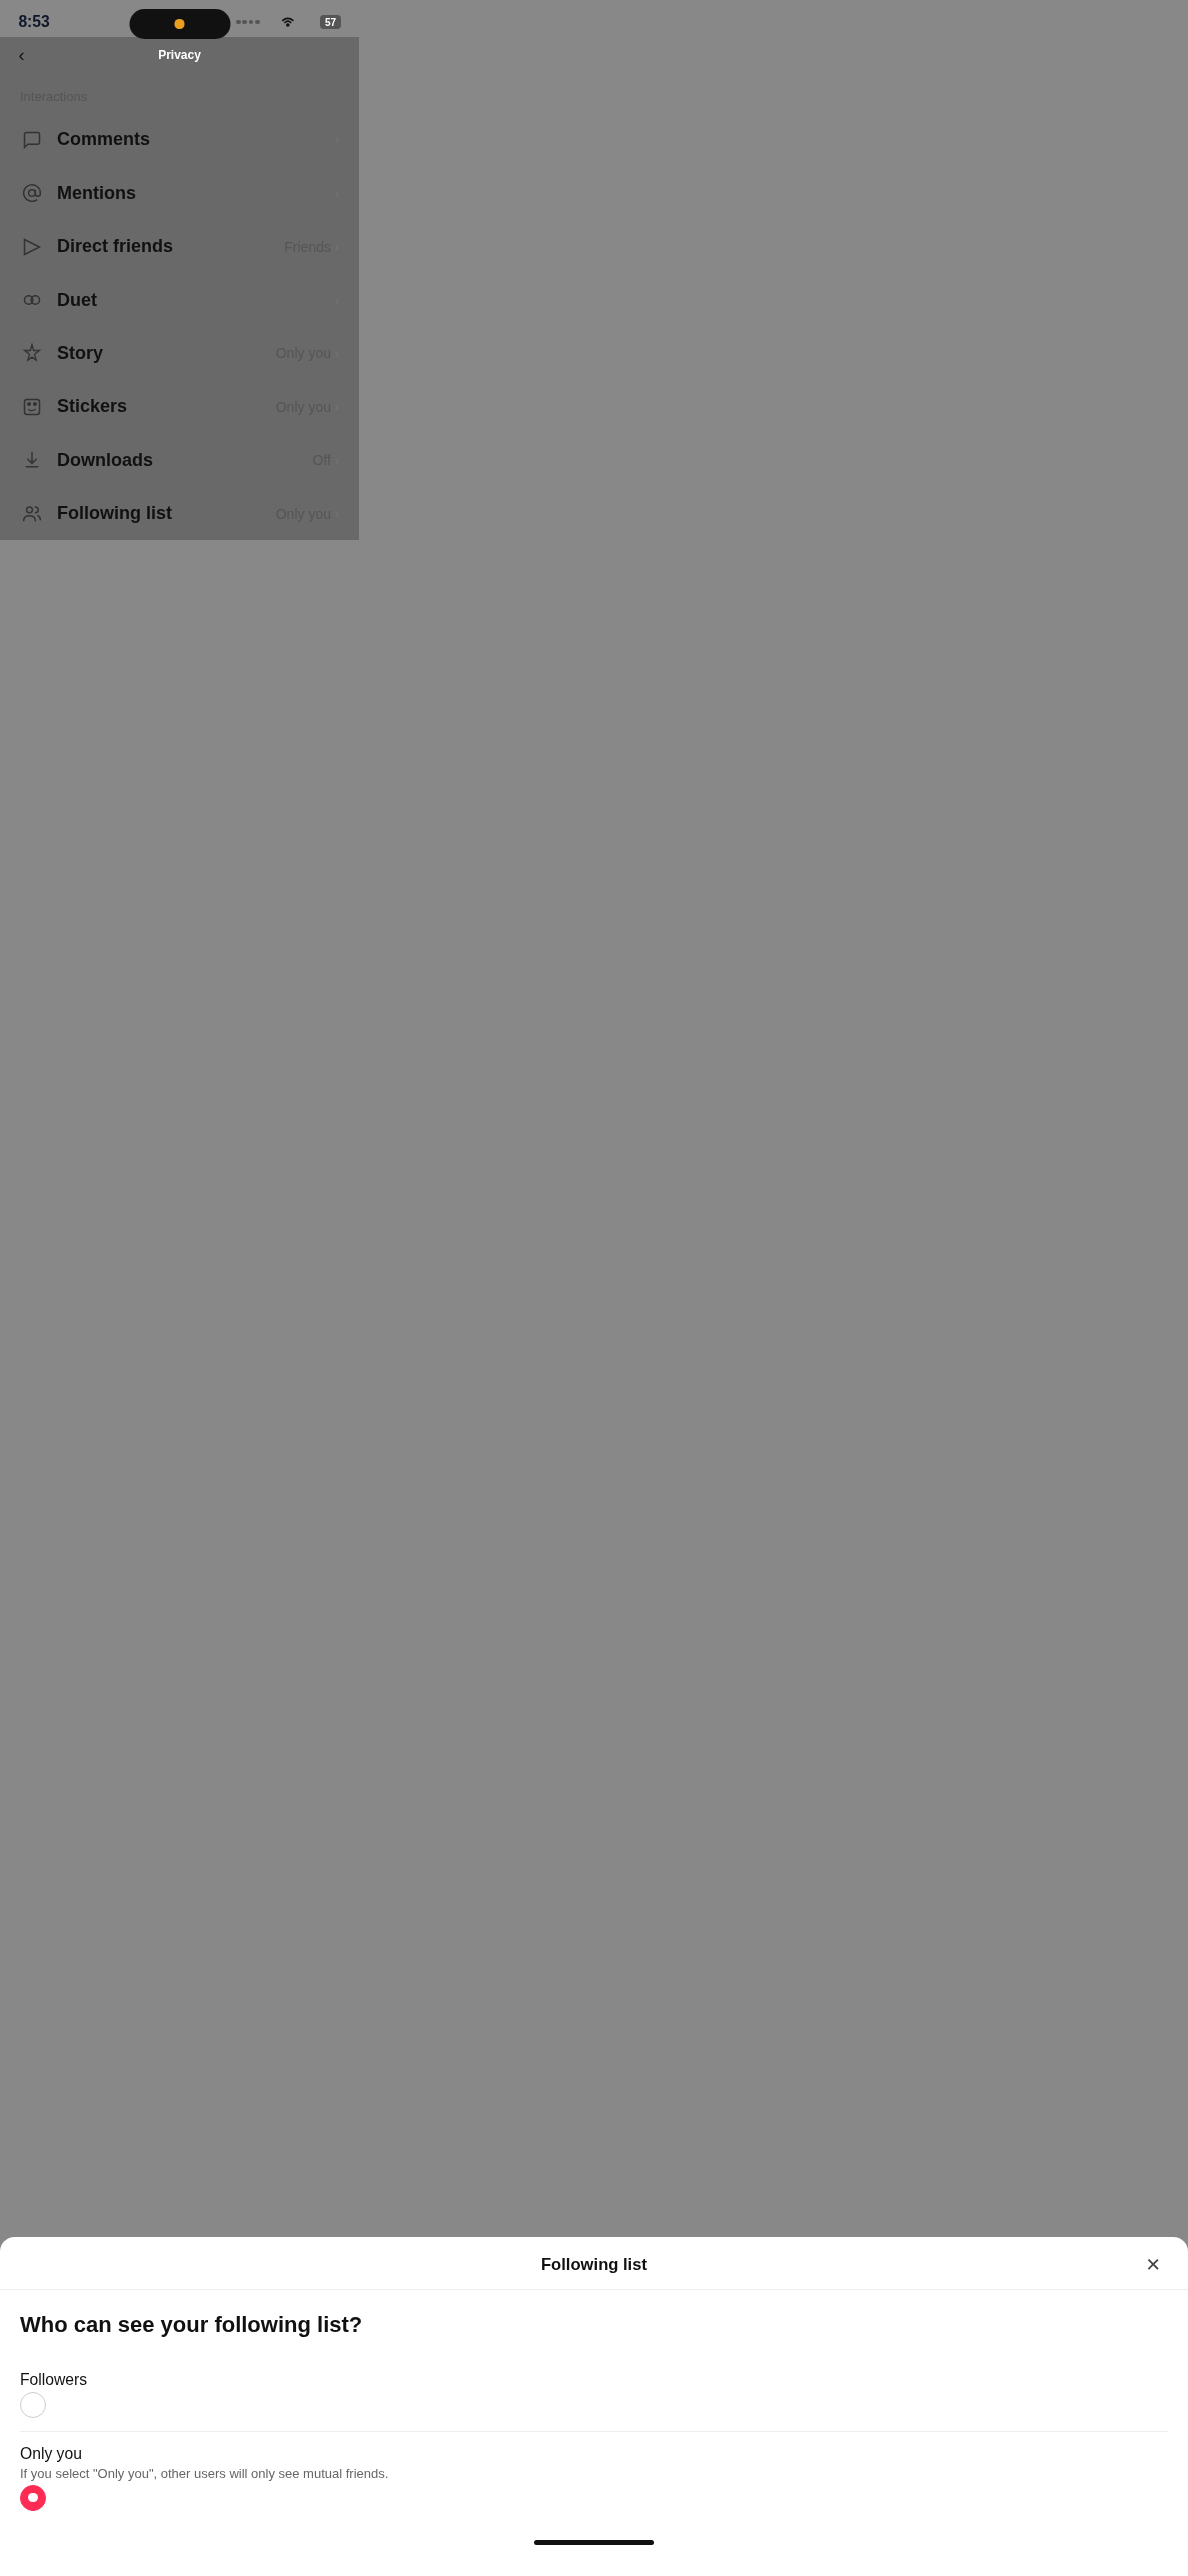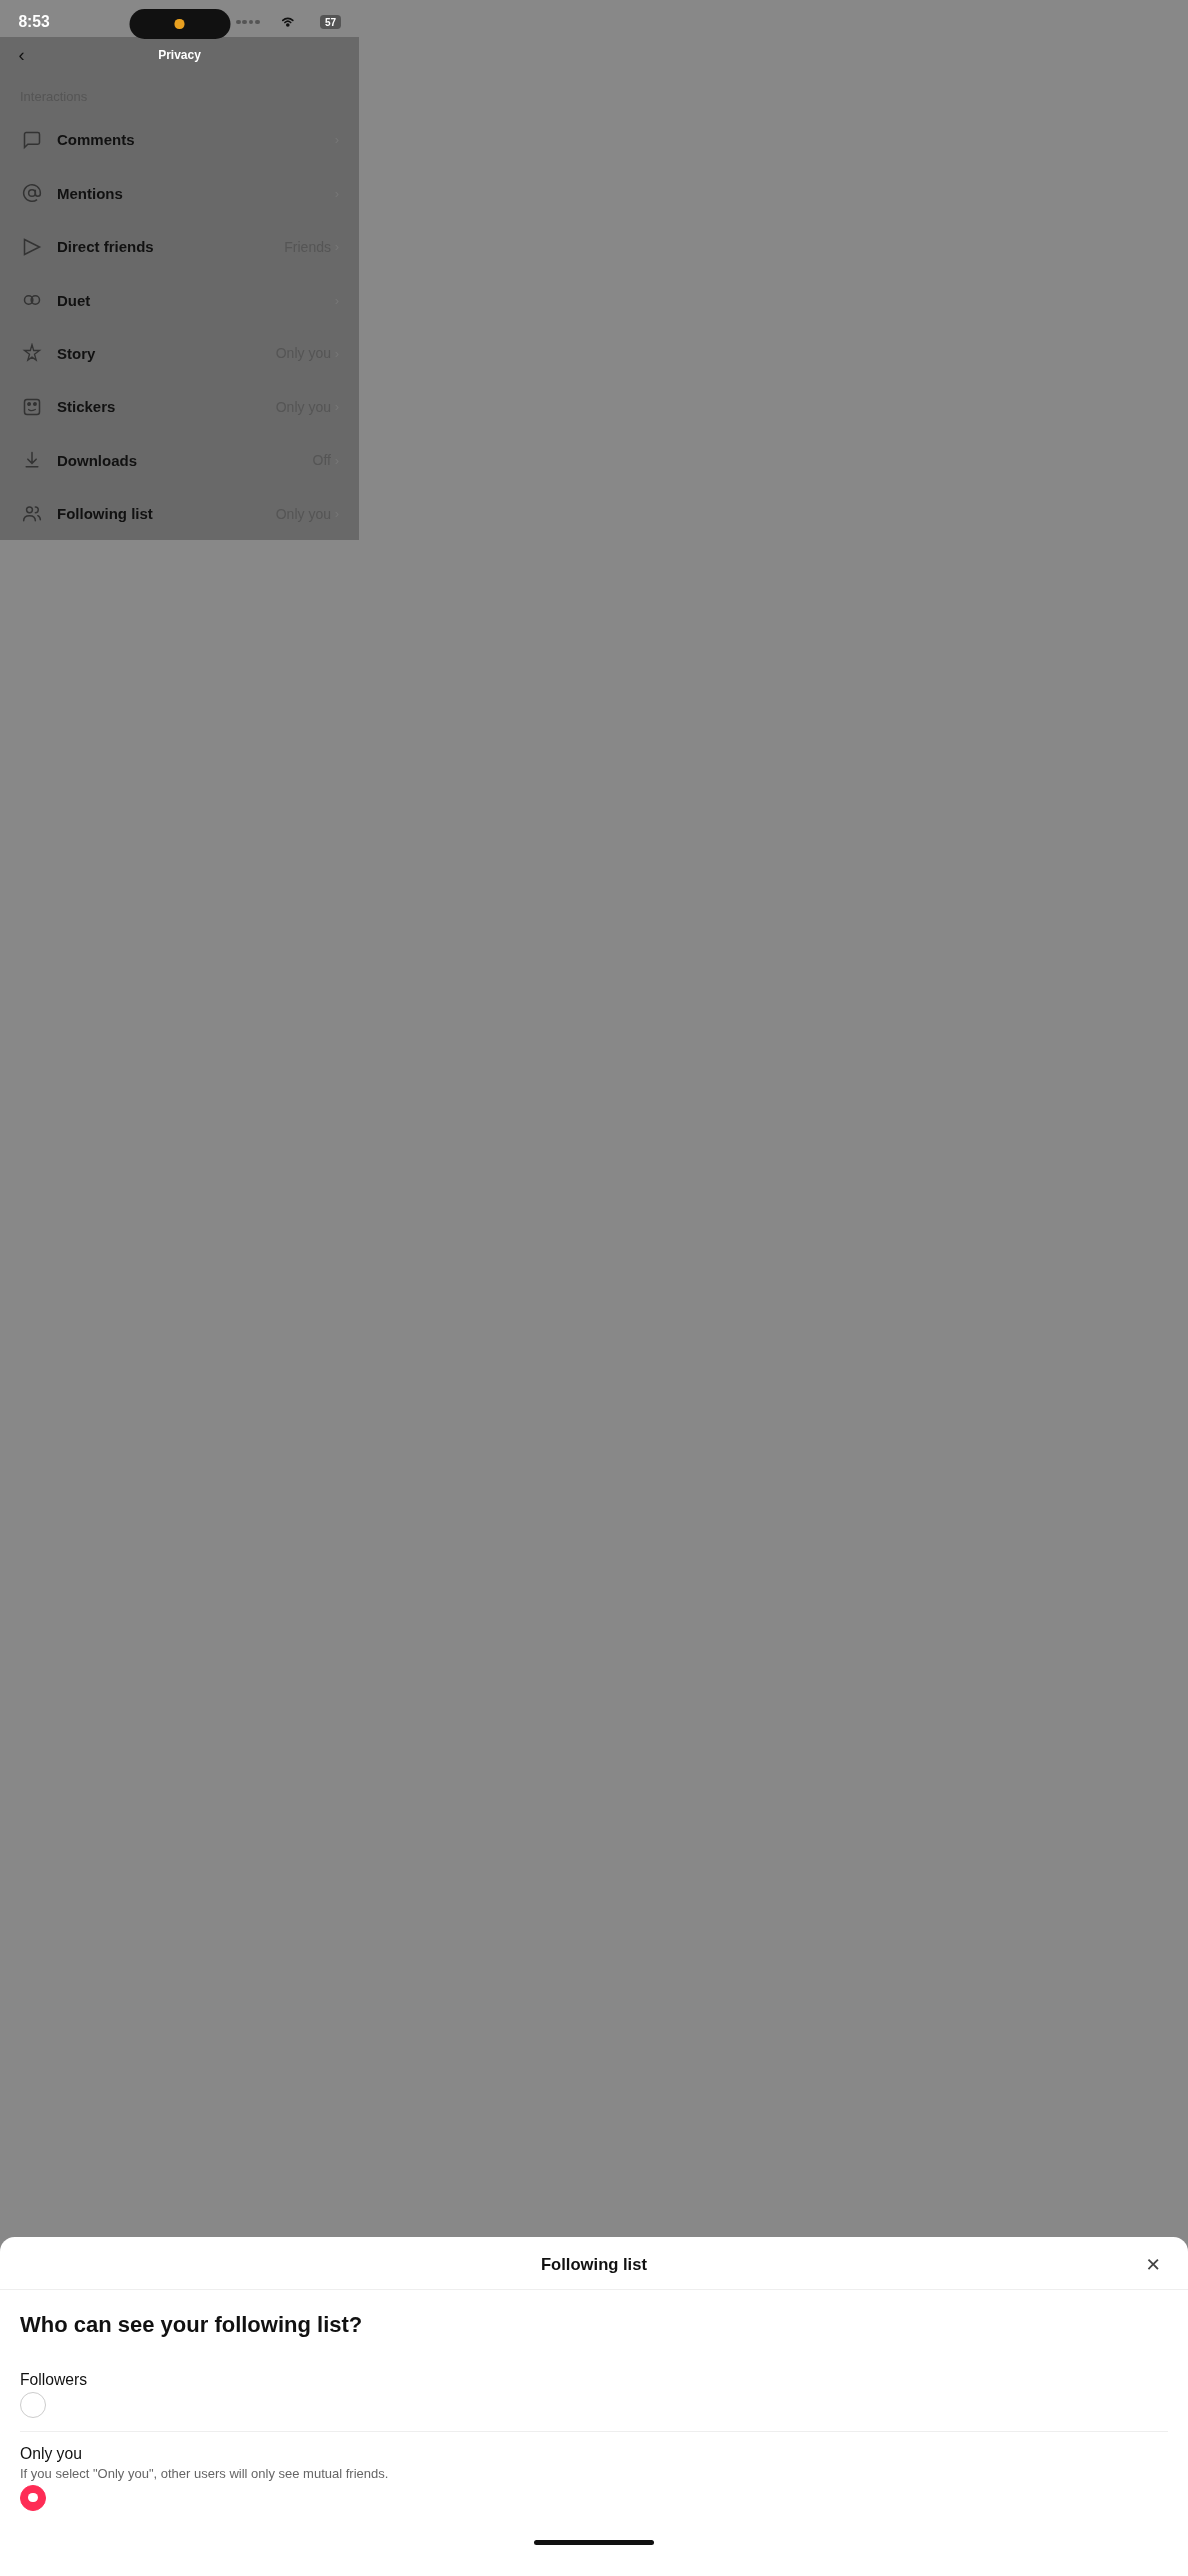--- a/index.html
+++ b/index.html
@@ -20,21 +20,21 @@
       justify-content: space-between;
       align-items: center;
       padding: 13px 18.4px 5.5px;
       position: relative;
       z-index: 1;
     }
 
     .status-time {
       font-size: 15.7px;
       font-weight: 600;
-      color: #ffffff;
+      color: #0f172a;
     }
 
     .status-center {
       position: absolute;
       left: 50%;
       transform: translateX(-50%);
       top: 9.2px;
     }
 
     .dynamic-island {
@@ -138,21 +138,21 @@
       width: 24px;
       height: 24px;
       display: flex;
       align-items: center;
       justify-content: center;
       font-size: 16.6px;
       color: #333;
     }
 
     .menu-label {
-      font-size: 15px;
+      font-size: 18px;
       font-weight: 600;
       color: #111;
     }
 
     .menu-item-right {
       display: flex;
       align-items: center;
       gap: 3.7px;
     }
 

